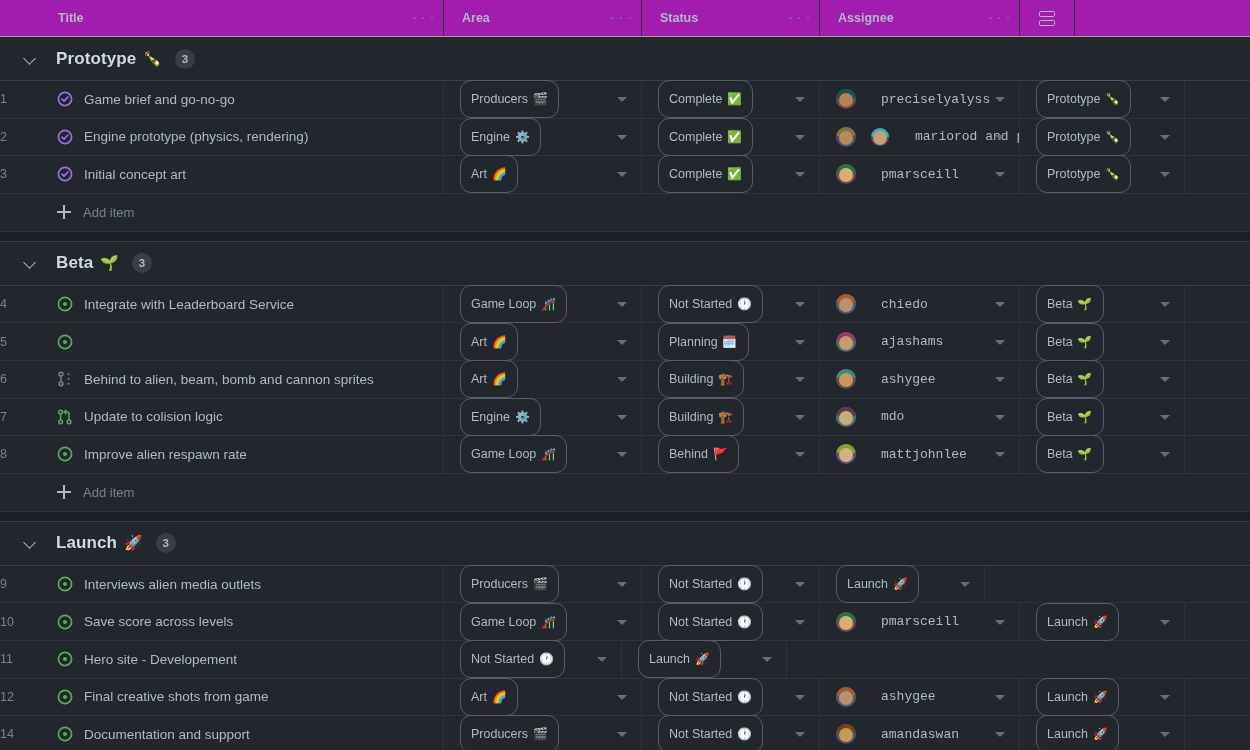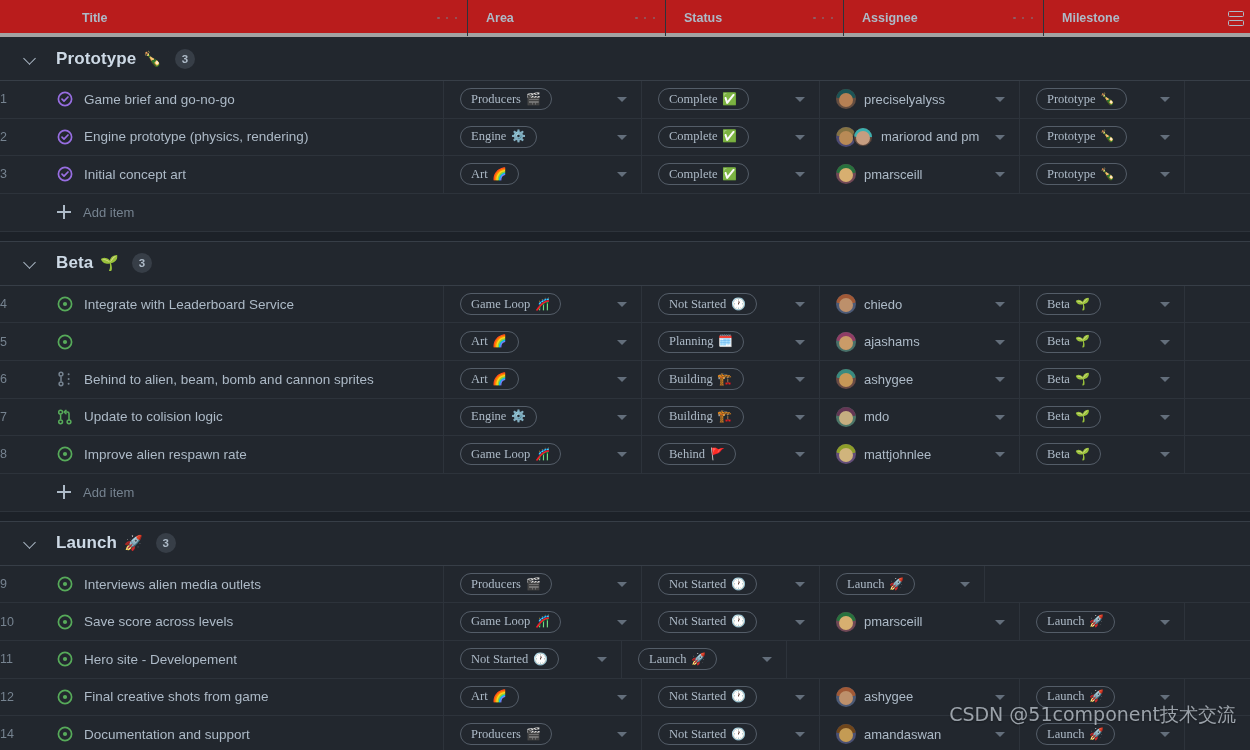--- a/index.html
+++ b/index.html
@@ -18,21 +18,21 @@
   .c-title     { width: 444px; flex: 0 0 444px; }
   .c-area      { width: 198px; flex: 0 0 198px; }
   .c-status    { width: 178px; flex: 0 0 178px; }
   .c-assignee  { width: 200px; flex: 0 0 200px; }
   .c-milestone { width: 165px; flex: 0 0 165px; }
   .c-extra     { width: 65px;  flex: 0 0 65px;  }
 
   .vdiv { border-right: 1px solid #2d333b; }
 
   
-  .thead { height: 37px; background: #b91c1c; border-bottom: 4px solid #a3a3a3; padding-left: 24px; }
+  .thead { height: 37px; background: #a21caf; border-bottom: 1px solid #a3a3a3; }
   .th {
     display: flex; align-items: center; height: 36px;
     font-size: 12.5px; font-weight: 600; color: #adbac7;
     padding: 0 10px 0 0;
   }
   .th .lbl { flex: 1 1 auto; }
   .th.t-title .lbl { padding-left: 58px; }
   .th.t-area .lbl, .th.t-status .lbl, .th.t-assignee .lbl, .th.t-milestone .lbl { padding-left: 18px; }
   .dots {
     width: 20px; height: 16px; display: flex; align-items: center;
@@ -82,32 +82,32 @@
     width: 46px; flex: 0 0 46px; justify-content: flex-end; padding-right: 10px;
     font-size: 12.5px; color: #768390;
   }
   .titlecell { padding-left: 0; gap: 10px; }
   .icon-wrap { width: 18px; height: 18px; flex: 0 0 18px; display: flex; align-items: center; justify-content: center; }
   .ttext { font-size: 13.5px; color: #adbac7; white-space: nowrap; overflow: hidden; }
 
   .pillcell { padding-left: 16px; position: relative; }
   .pill {
     display: inline-flex; align-items: center; gap: 5px;
-    height: 22px; padding: 0 10px; border-radius: 11px;
+    height: 38px; padding: 0 10px; border-radius: 11px;
     border: 1px solid #545d68; color: #adbac7;
-    font-size: 12.5px; white-space: nowrap; font-family: Liberation Serif, serif;
+    font-size: 12.5px; white-space: nowrap;
   }
   .pill .em { font-size: 12px; }
   .caret {
     position: absolute; right: 14px; top: 50%; margin-top: -2px;
     width: 0; height: 0;
     border-left: 5px solid transparent; border-right: 5px solid transparent;
     border-top: 5px solid #636e7b;
   }
-  .assigncell { padding-left: 16px; position: relative; gap: 8px; }
+  .assigncell { padding-left: 16px; position: relative; gap: 25px; font-family: Liberation Mono, monospace; }
   .avatar {
     width: 20px; height: 20px; border-radius: 50%; flex: 0 0 20px;
     background: #444c56; position: relative; overflow: hidden;
   }
   .avatar .face {
     position: absolute; left: 50%; top: 55%; transform: translate(-50%,-50%);
     width: 14px; height: 14px; border-radius: 50%;
   }
   .avatar .hair {
     position: absolute; left: 0; top: 0; width: 20px; height: 9px;
@@ -163,23 +163,20 @@
           <i></i>
         </span>
     </div>
     <div class="c-assignee vdiv th t-assignee">
       <span class="lbl">Assignee</span>
       <span class="dots">
           <i></i>
           <i></i>
           <i></i>
         </span>
-    </div>
-    <div class="c-milestone th t-milestone">
-      <span class="lbl">Milestone</span>
     </div>
     <div style="width:55px;flex:0 0 55px" class="vdiv hdr-icon-cell">
       <span class="rows-icon">
           <span></span>
           <span></span>
         </span>
     </div>
     <div style="width:66px;flex:0 0 66px" class="hdr-icon-cell">
       
     </div>
@@ -743,14 +740,13 @@
             <span class="pill">
               <span>Launch</span>
               <span class="em">🚀</span>
             </span>
             <span class="caret"></span>
           </div>
       <div class="c-extra"></div>
     </div>
     </div>
 
-  <div class="watermark">CSDN @51component技术交流</div>
 </div>
 
 </body></html>

